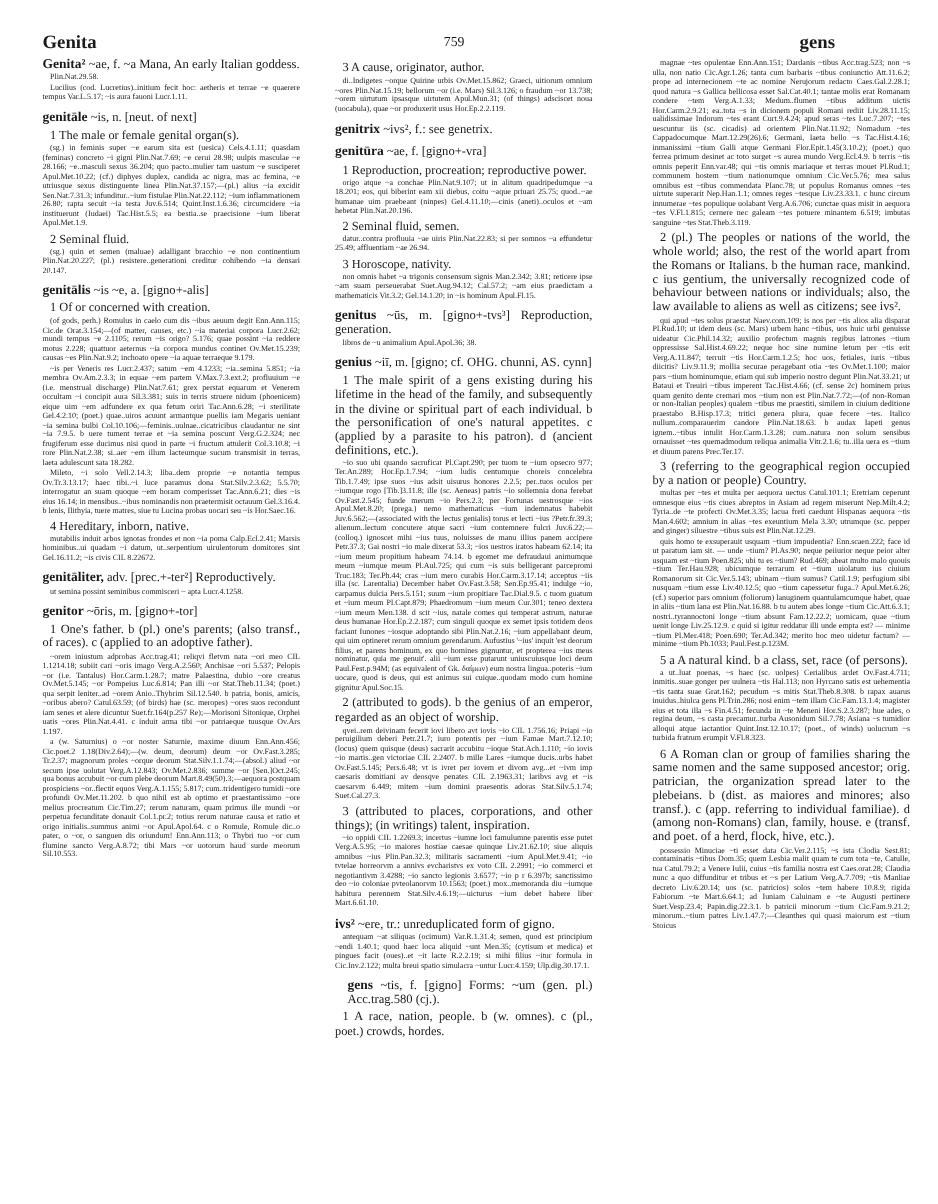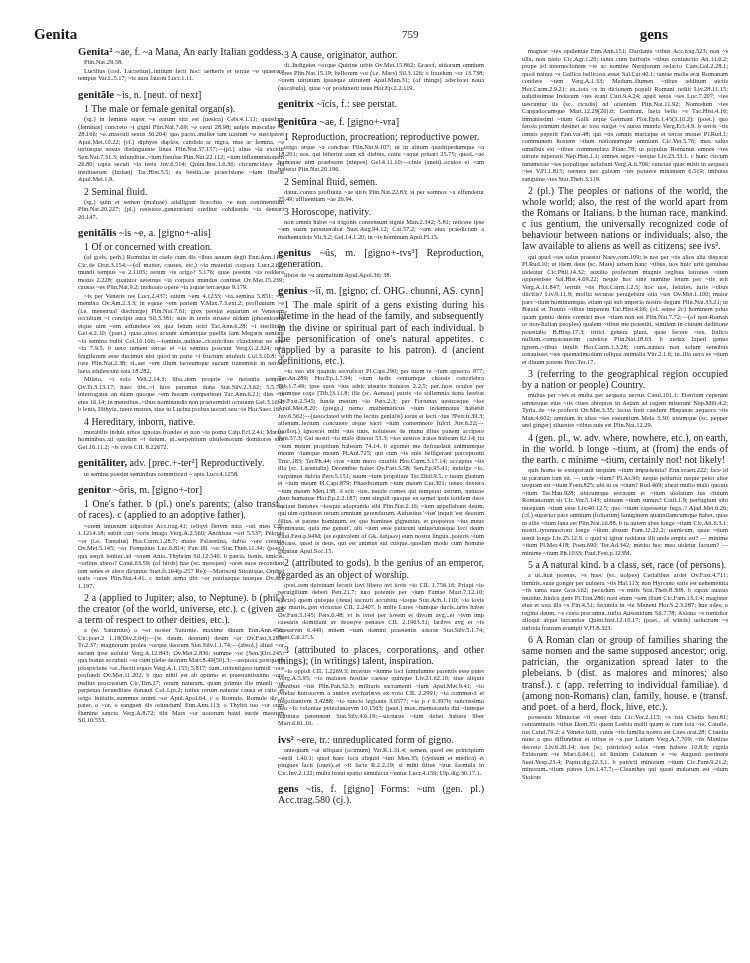--- a/index.html
+++ b/index.html
@@ -1,23 +1,23 @@
 <!DOCTYPE html>
 <html><head>
 <meta charset="utf-8">
 <style>
   html,body{margin:0;padding:0;background:#fff;}
   body{width:750px;height:963px;overflow:hidden;position:relative;font-family:"Liberation Serif","DejaVu Serif",serif;color:#1a1a1a;}
   .hdr{position:absolute;top:26px;left:0;width:706px;height:20px;}
   .hdr-left{position:absolute;left:34px;top:0;font-weight:bold;font-size:15px;}
-  .hdr-center{position:absolute;left:355px;top:2px;font-size:11px;margin-left:47px;}
+  .hdr-center{position:absolute;left:355px;top:2px;font-size:11px;}
   .hdr-right{position:absolute;right:38px;top:0;font-weight:bold;font-size:15px;}
   .col{position:absolute;top:46px;width:206px;}
-  .col1{left:34px;margin-left:44px;}
-  .col2{left:278px;}
+  .col1{left:34px;}
+  .col2{left:268px;}
   .col3{left:522px;}
   .def{font-size:10.1px;line-height:11.2px;text-align:justify;margin:0;}
   .def .hw{font-weight:bold;font-size:10.8px;}
   .sense{font-size:9.9px;line-height:11.1px;text-align:justify;margin:3px 0 0 0;text-indent:6px;}
   .cit{font-size:6.4px;line-height:7.5px;text-align:justify;margin:1px 0 0 0;text-indent:6px;color:#222;}
 </style>
 </head>
 <body>
 
 <div class="hdr">
@@ -40,52 +40,51 @@
     <p class="cit">(of gods, perh.) Romulus in caelo cum dis ~ibus aeuum degit Enn.Ann.115; Cic.de Orat.3.154;—(of matter, causes, etc.) ~ia materiai corpora Lucr.2.62; mundi tempus ~e 2.1105; rerum ~is origo? 5.176; quae possint ~ia reddere motus 2.228; quattuor aeternus ~ia corpora mundus continet Ov.Met.15.239; causas ~es Plin.Nat.9.2; inchoato opere ~ia aquae terraeque 9.179.</p>
     <p class="cit">~is per Veneris res Lucr.2.437; satum ~em 4.1233; ~ia..semina 5.851; ~ia membra Ov.Am.2.3.3; in equae ~em partem V.Max.7.3.ext.2; profluuium ~e (i.e. menstrual discharge) Plin.Nat.7.61; grex perstat equarum et Venerem occultam ~i concipit aura Sil.3.381; suis in terris struere nidum (phoenicem) eique uim ~em adfundere ex qua fetum oriri Tac.Ann.6.28; ~i sterilitate Gel.4.2.10; (poet.) quae..uiros acuunt armantque puellis iam Megaris ueniant ~ia semina bulbi Col.10.106;—feminis..uulnae..cicatricibus claudantur ne sint ~ia 7.9.5.  b uere tument terrae et ~ia semina poscunt Verg.G.2.324; nec frugiferum esse ducimus nisi quod in parte ~i fructum attulerit Col.3.10.8; ~i rore Plin.Nat.2.38; si..aer ~em illum lacteumque sucum transmisit in terras, laeta adulescunt sata 18.282.</p>
     <p class="cit">Mileto, ~i solo Vell.2.14.3; liba..dem proprie ~e notantia tempus Ov.Tr.3.13.17; haec tibi..~i luce paramus dona Stat.Silv.2.3.62; 5.5.70; interrogatur an suam quoque ~em horam comperisset Tac.Ann.6.21; dies ~is eius 16.14; in mensibus..~ibus nominandis non praetermisit octauum Gel.3.16.4.  b lenis, Ilithyia, tuere matres, siue tu Lucina probas uocari seu ~is Hor.Saec.16.</p>
     <p class="sense">4 Hereditary, inborn, native.</p>
     <p class="cit">mutabilis induit arbos ignotas frondes et non ~ia poma Calp.Ecl.2.41; Marsis hominibus..ui quadam ~i datum, ut..serpentium uirulentorum domitores sint Gel.16.11.2; ~is civis CIL 8.22672.</p>
     <p class="def" style="margin-top: 7px;"><span class="hw">genitāliter,</span> <span>adv. [prec.+-ter²] Reproductively.</span></p>
     <p class="cit">ut semina possint seminibus commisceri ~ apta Lucr.4.1258.</p>
     <p class="def" style="margin-top: 7px;"><span class="hw">genitor</span> <span>~ōris, m. [gigno+-tor]</span></p>
     <p class="sense">1 One's father. b (pl.) one's parents; (also transf., of races). c (applied to an adoptive father).</p>
     <p class="cit">~orem iniustum adprobas Acc.trag.41; reliqvi fletvm nata ~ori meo CIL 1.1214.18; subiit cari ~oris imago Verg.A.2.560; Anchisae ~ori 5.537; Pelopis ~or (i.e. Tantalus) Hor.Carm.1.28.7; matre Palaestina, dubio ~ore creatus Ov.Met.5.145; ~or Pompeius Luc.6.814; Pan illi ~or Stat.Theb.11.34; (poet.) qua serpit leniter..ad ~orem Anio..Thybrim Sil.12.540.  b patria, bonis, amicis, ~oribus abero? Catul.63.59; (of birds) hae (sc. meropes) ~ores suos recondunt iam senes et alere dicuntur Suet.fr.164(p.257 Re);—Morisoni Sitonique, Orphei uatis ~ores Plin.Nat.4.41.  c induit arma tibi ~or patriaeque tuusque Ov.Ars 1.197.</p>
-    <p class="sense">2 a (applied to Jupiter; also, to Neptune). b (phil.) the creator (of the world, universe, etc.). c (given as a term of respect to other deities, etc.).</p>
     <p class="cit">a (w. Saturnius) o ~or noster Saturnie, maxime diuum Enn.Ann.456; Cic.poet.2 1.18(Div.2.64);—(w. deum, deorum) deum ~or Ov.Fast.3.285; Tr.2.37; magnorum proles ~orque deorum Stat.Silv.1.1.74;—(absol.) aliud ~or secum ipse uolutat Verg.A.12.843; Ov.Met.2.836; summe ~or [Sen.]Oct.245; qua bonus accubuit ~or cum plebe deorum Mart.8.49(50).3;—aequora postquam prospiciens ~or..flectit equos Verg.A.1.155; 5.817; cum..tridentigero tumidi ~ore profundi Ov.Met.11.202.  b quo nihil est ab optimo et praestantissimo ~ore melius procreatum Cic.Tim.27; rerum naturam, quam primus ille mundi ~or perpetua fecunditate donauit Col.1.pr.2; totius rerum naturae causa et ratio et origo initialis..summus animi ~or Apul.Apol.64.  c o Romule, Romule dic..o pater, o ~or, o sanguen dis oriundum! Enn.Ann.113; o Thybri tuo ~or cum flumine sancto Verg.A.8.72; tibi Mars ~or uotorum haud surde meorum Sil.10.553.</p>
   </div>
 <div class="col col2">
     <p class="sense">3 A cause, originator, author.</p>
     <p class="cit">di..Indigetes ~orque Quirine urbis Ov.Met.15.862; Graeci, uitiorum omnium ~ores Plin.Nat.15.19; bellorum ~or (i.e. Mars) Sil.3.126; o fraudum ~or 13.738; ~orem uirtutum ipsasque uirtutem Apul.Mun.31; (of things) adsciscet noua (uocabula), quae ~or produxerit usus Hor.Ep.2.2.119.</p>
-    <p class="def" style="margin-top: 7px;"><span class="hw">genitrix</span> <span>~īcis, f.: see perstat.</span></p>
+    <p class="def" style="margin-top: 7px;"><span class="hw">genitrix</span> <span>~ivs², f.: see genetrix.</span></p>
     <p class="def" style="margin-top: 7px;"><span class="hw">genitūra</span> <span>~ae, f. [gigno+-vra]</span></p>
     <p class="sense">1 Reproduction, procreation; reproductive power.</p>
     <p class="cit">origo atque ~a conchae Plin.Nat.9.107; ut in alitum quadripedumque ~a 18.201; eos, qui biberint eam xii diebus, coitu ~aque priuari 25.75; quod..~ae humanae uim praebeant (ninpes) Gel.4.11.10;—cinis (aneti)..oculos et ~am hebetat Plin.Nat.20.196.</p>
     <p class="sense">2 Seminal fluid, semen.</p>
     <p class="cit">datur..contra profluuia ~ae uiris Plin.Nat.22.83; si per somnos ~a effundetur 25.49; affluentiam ~ae 26.94.</p>
     <p class="sense">3 Horoscope, nativity.</p>
     <p class="cit">non omnis habet ~a trigonis consensum signis Man.2.342; 3.81; reticere ipse ~am suam perseuerabat Suet.Aug.94.12; Cal.57.2; ~am eius praedictam a mathematicis Vit.3.2; Gel.14.1.20; in ~is hominum Apul.Fl.15.</p>
     <p class="def" style="margin-top: 7px;"><span class="hw">genitus</span> <span>~ūs, m. [gigno+-tvs³] Reproduction, generation.</span></p>
     <p class="cit">libros de ~u animalium Apul.Apol.36; 38.</p>
     <p class="def" style="margin-top: 7px;"><span class="hw">genius</span> <span>~iī, m. [gigno; cf. OHG. chunni, AS. cynn]</span></p>
     <p class="sense">1 The male spirit of a gens existing during his lifetime in the head of the family, and subsequently in the divine or spiritual part of each individual. b the personification of one's natural appetites. c (applied by a parasite to his patron). d (ancient definitions, etc.).</p>
     <p class="cit">~io suo ubi quando sacruficat Pl.Capt.290; per tuom te ~ium opsecro 977; Ter.An.289; Hor.Ep.1.7.94; ~ium ludis centumque choreis concelebra Tib.1.7.49; ipse suos ~ius adsit uisurus honores 2.2.5; per..tuos oculos per ~iumque rogo [Tib.]3.11.8; ille (sc. Aeneas) patris ~io sollemnia dona ferebat Ov.Fast.2.545; funde merum ~io Pers.2.3; per Fortunas uestrosque ~ios Apul.Met.8.20; (prega.) nemo mathematicus ~ium indemnatus habebit Juv.6.562;—(associated with the lectus genialis) torus et lecti ~ius ?Petr.fr.39.3; alienum..lectum concutere atque sacri ~ium contemnere fulcri Juv.6.22;—(colloq.) ignoscet mihi ~ius tuus, noluisses de manu illius panem accipere Petr.37.3; Gai nostri ~io male dixerat 53.3; ~ios uestros iratos habeam 62.14; ita ~ium meum propitium habeam 74.14.  b egomet me defraudaui animumque meum ~iumque meum Pl.Aul.725; qui cum ~is suis belligerant parcepromi Truc.183; Ter.Ph.44; cras ~ium mero curabis Hor.Carm.3.17.14; acceptus ~iis illa (sc. Larentalia) December habet Ov.Fast.3.58; Sen.Ep.95.41; indulge ~io, carpamus dulcia Pers.5.151; suum ~ium propitiare Tac.Dial.9.5.  c tuom guatum et ~ium meum Pl.Capt.879; Phaedromum ~ium meum Cur.301; teneo dextera ~ium meum Men.138.  d scit ~ius, natale comes qui temperat astrum, naturae deus humanae Hor.Ep.2.2.187; cum singuli quoque ex semet ipsis totidem deos faciant Iunones ~iosque adoptando sibi Plin.Nat.2.16; ~ium appellabant deum, qui uim optineret rerum omnium gerendarum. Aufustius '~ius' inquit 'est deorum filius, et parens hominum, ex quo homines gignuntur, et propterea ~ius meus nominatur, quia me genuit'. alii ~ium esse putarunt uniuscuiusque loci deum Paul.Fest.p.94M; (as equivalent of Gk. δαίμων) eum nostra lingua..poteris ~ium uocare, quod is deus, qui est animus sui cuique..quodam modo cum homine gignitur Apul.Soc.15.</p>
     <p class="sense">2 (attributed to gods). b the genius of an emperor, regarded as an object of worship.</p>
     <p class="cit">qvei..rem deivinam fecerit iovi libero avt iovis ~io CIL 1.756.16; Priapi ~io peruigilium deberi Petr.21.7; iuro potentis per ~ium Famae Mart.7.12.10; (locus) quem quisque (deus) sacrarit accubitu ~ioque Stat.Ach.1.110; ~io iovis ~io martis..gen victoriae CIL 2.2407.  b mille Lares ~iumque ducis..urbs habet Ov.Fast.5.145; Pers.6.48; vt is ivret per iovem et divom avg...et ~ivm imp caesaris domitiani av deosqve penates CIL 2.1963.31; laribvs avg et ~is caesarvm 6.449; mitem ~ium domini praesentis adoras Stat.Silv.5.1.74; Suet.Cal.27.3.</p>
     <p class="sense">3 (attributed to places, corporations, and other things); (in writings) talent, inspiration.</p>
     <p class="cit">~io oppidi CIL 1.2269.3; incertus ~iumne loci famulumne parentis esse putet Verg.A.5.95; ~io maiores hostiae caesae quinque Liv.21.62.10; siue aliquis amnibus ~ius Plin.Pan.32.3; militaris sacramenti ~ium Apul.Met.9.41; ~io tvtelae horreorvm a annivs evcharistvs ex voto CIL 2.2991; ~io commerci et negotiantivm 3.4288; ~io sancto legionis 3.6577; ~io p r 6.397b; sanctissimo deo ~io coloniae pvteolanorvm 10.1563; (poet.) mox..memoranda diu ~iumque habitura perennem Stat.Silv.4.6.19;—uicturus ~ium debet habere liber Mart.6.61.10.</p>
     <p class="def" style="margin-top: 7px;"><span class="hw">ivs²</span> <span>~ere, tr.: unreduplicated form of gigno.</span></p>
     <p class="cit">antequam ~at siliquas (ocimum) Var.R.1.31.4; semen, quod est principium ~endi 1.40.1; quod haec loca aliquid ~unt Men.35; (cytisum et medica) et pingues facit (oues)..et ~it lacte R.2.2.19; si mihi filius ~itur formula in Cic.Inv.2.122; multa breui spatio simulacra ~untur Lucr.4.159; Ulp.dig.30.17.1.</p>
-    <p class="def" style="margin-top: 7px;"><span class="hw">gens</span> <span>~tis, f. [gigno] Forms: ~um (gen. pl.) Acc.trag.580 (cj.).</span></p>
+    <p class="def" style="margin-top: 7px; margin-left: 10px;"><span class="hw">gens</span> <span>~tis, f. [gigno] Forms: ~um (gen. pl.) Acc.trag.580 (cj.).</span></p>
+    <p class="sense">1 A race, nation, people. b (w. omnes). c (pl., poet.) crowds, hordes.</p>
   </div>
 <div class="col col3">
     <p class="cit">magnae ~tes opulentae Enn.Ann.151; Dardanis ~tibus Acc.trag.523; non ~s ulla, non natio Cic.Agr.1.26; tanta cum barbaris ~tibus coniunctio Att.11.6.2; prope ad internecionem ~te ac nomine Nerujorum redacto Caes.Gal.2.28.1; quod natura ~s Gallica bellicosa esset Sal.Cat.40.1; tantae molis erat Romanam condere ~tem Verg.A.1.33; Medum..flumen ~tibus additum uictis Hor.Carm.2.9.21; ea..tota ~s in dicionem populi Romani rediit Liv.28.11.15; ualidissimae Indorum ~tes erant Curt.9.4.24; apud seras ~tes Luc.7.207; ~tes uescuntur iis (sc. cicadis) ad orientem Plin.Nat.11.92; Nomadum ~tes Cappadocumque Mart.12.29(26).6; Germani, laeta bello ~s Tac.Hist.4.16; inmanissimi ~tium Galli atque Germani Flor.Epit.1.45(3.10.2); (poet.) quo ferrea primum desinet ac toto surget ~s aurea mundo Verg.Ecl.4.9.  b terris ~tis omnis peperit Enn.var.48; qui ~tis omnis mariaque et terras mouet Pl.Rud.1; communem hostem ~tium nationumque omnium Cic.Ver.5.76; mea salus omnibus est ~tibus commendata Planc.78; ut populus Romanus omnes ~tes uirtute superarit Nep.Han.1.1; omnes reges ~tesque Liv.23.33.1.  c hunc circum innumerae ~tes populique uolabant Verg.A.6.706; cunctae quas misit in aequora ~tes V.Fl.1.815; cernere nec galeam ~tes potuere minantem 6.519; imbutas sanguine ~tes Stat.Theb.3.119.</p>
     <p class="sense">2 (pl.) The peoples or nations of the world, the whole world; also, the rest of the world apart from the Romans or Italians. b the human race, mankind. c ius gentium, the universally recognized code of behaviour between nations or individuals; also, the law available to aliens as well as citizens; see ivs².</p>
     <p class="cit">qui apud ~tes solus praestat Naev.com.109; is nos per ~tis alios alia disparat Pl.Rud.10; ut idem deus (sc. Mars) urbem hanc ~tibus, uos huic urbi genuisse uideatur Cic.Phil.14.32; auxilio profectum magnis regibus latrones ~tium oppressisse Sal.Hist.4.69.22; neque hoc sine numine letum per ~tis erit Verg.A.11.847; terruit ~tis Hor.Carm.1.2.5; hoc uos, fetiales, iuris ~tibus diicitis? Liv.9.11.9; mollia securae peragebant otia ~tes Ov.Met.1.100; maior pars ~tium hominumque, etiam qui sub imperio nostro degunt Plin.Nat.33.21; ut Bataui et Treuiri ~tibus imperent Tac.Hist.4.66; (cf. sense 2c) hominem prius quam genito dente cremari mos ~tium non est Plin.Nat.7.72;—(of non-Roman or non-Italian peoples) qualem ~tibus me praestiti, similem in ciuium deditione praestabo B.Hisp.17.3; tritici genera plura, quae fecere ~tes. Italico nullum..comparauerim candore Plin.Nat.18.63.  b audax Iapeti genus ignem..~tibus intulit Hor.Carm.1.3.28; cum..natura non solum sensibus ornauisset ~tes quemadmodum reliqua animalia Vitr.2.1.6; tu..illa uera es ~tium et diuum parens Prec.Ter.17.</p>
     <p class="sense">3 (referring to the geographical region occupied by a nation or people) Country.</p>
     <p class="cit">multas per ~tes et multa per aequora uectus Catul.101.1; Eretriam ceperunt omnesque eius ~tis ciues abreptos in Asiam ad regem miserunt Nep.Milt.4.2; Tyria..de ~te profecti Ov.Met.3.35; lacua freti caedunt Hispanas aequora ~tis Man.4.602; amnium in alias ~tes exeuntium Mela 3.30; utrumque (sc. pepper and ginger) siluestre ~tibus suis est Plin.Nat.12.29.</p>
-    <p class="sense">4 (gen. pl., w. adv. where, nowhere, etc.), on earth, in the world. b longe ~tium, at (from) the ends of the earth. c minime ~tium, certainly not! not likely!</p>
     <p class="cit">quis homo te exsuperauit usquam ~tium impudentia? Enn.scaen.222; face id ut paratum iam sit. — unde ~tium? Pl.As.90; neque peiiurior neque peior alter usquam est ~tium Poen.825; ubi tu es ~tium? Rud.469; abeat multo malo quouis ~tium Ter.Hau.928; ubicumque terrarum et ~tium uiolatum ius ciuium Romanorum sit Cic.Ver.5.143; ubinam ~tium sumus? Catil.1.9; perfugium sibi nusquam ~tium esse Liv.40.12.5; quo ~tium capessetur fuga..? Apul.Met.6.26; (cf.) superior pars omnium (foliorum) lanuginem quantulamcumque habet, quae in aliis ~tium lana est Plin.Nat.16.88.  b tu autem abes longe ~tium Cic.Att.6.3.1; nostri..tyrannoctoni longe ~tium absunt Fam.12.22.2; uomicam, quae ~tium uenit longe Liv.25.12.9.  c quid si igitur reddatur illi unde empta est? — minime ~tium Pl.Mer.418; Poen.690; Ter.Ad.342; merito hoc meo uidetur factum? — minime ~tium Ph.1033; Paul.Fest.p.123M.</p>
     <p class="sense">5 a A natural kind. b a class, set, race (of persons).</p>
     <p class="cit">a ut..luat poenas, ~s haec (sc. uolpes) Cerialibus ardet Ov.Fast.4.711; inmitis..suae gonger per uulnera ~tis Hal.113; non Hyrcano satis est uehementia ~tis tanta suae Grat.162; pecudum ~s mitis Stat.Theb.8.308.  b rapax auarus inuidus..hiulca gens Pl.Trin.286; nosi enim ~tem illam Cic.Fam.13.1.4; magister eius et tota illa ~s Fin.4.51; fecunda in ~te Meneni Hor.S.2.3.287; hue ades, o regina deum, ~s casta precamur..turba Ausonidum Sil.7.78; Asiana ~s tumidior alloqui atque iactantior Quint.Inst.12.10.17; (poet., of winds) uolucrum ~s turbida fratrum erumpit V.Fl.8.323.</p>
     <p class="sense">6 A Roman clan or group of families sharing the same nomen and the same supposed ancestor; orig. patrician, the organization spread later to the plebeians. b (dist. as maiores and minores; also transf.). c (app. referring to individual familiae). d (among non-Romans) clan, family, house. e (transf. and poet. of a herd, flock, hive, etc.).</p>
     <p class="cit">possessio Minuciae ~ti esset data Cic.Ver.2.115; ~s ista Clodia Sest.81; contaminatis ~tibus Dom.35; quem Lesbia malit quam te cum tota ~te, Catulle, tua Catul.79.2; a Venere Iulii, cuius ~tis familia nostra est Caes.orat.28; Claudia nunc a quo diffunditur et tribus et ~s per Latium Verg.A.7.709; ~tis Manliae decreto Liv.6.20.14; uos (sc. patricios) solos ~tem habere 10.8.9; rigida Fabiorum ~te Mart.6.64.1; ad Iuniam Caluinam e ~te Augusti pertinere Suet.Vesp.23.4; Papin.dig.22.3.1.  b patricii minorum ~tium Cic.Fam.9.21.2; minorum..~tium patres Liv.1.47.7;—Cleanthes qui quasi maiorum est ~tium Stoicus</p>
   </div>
 
 </body></html>

